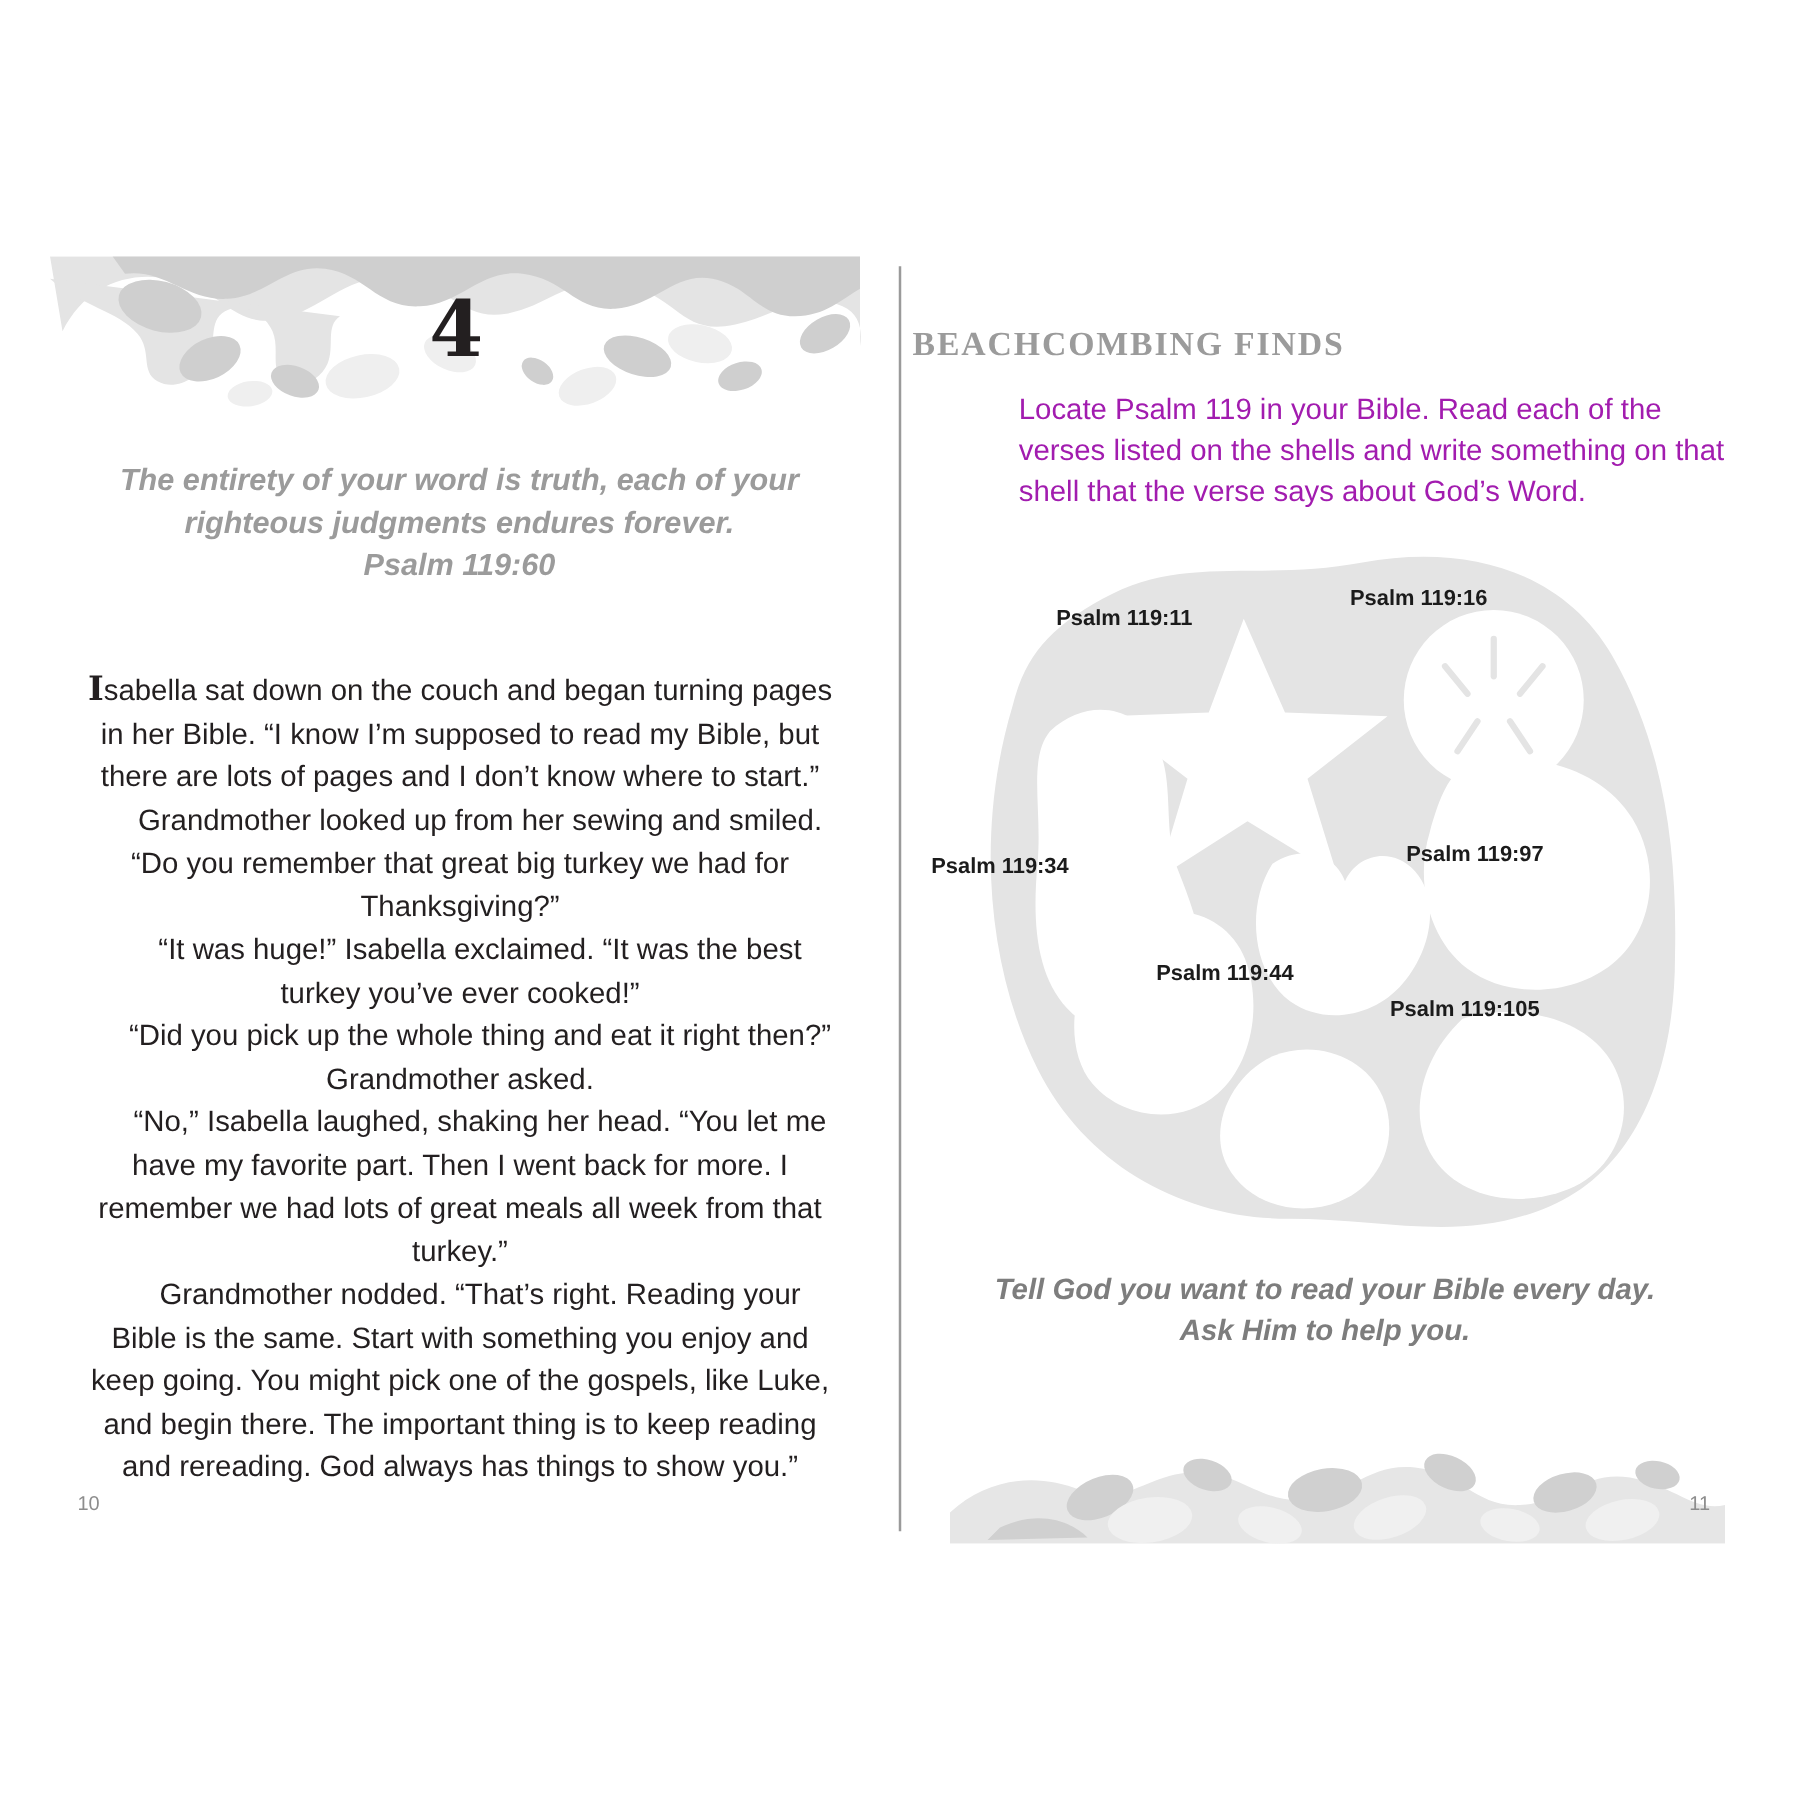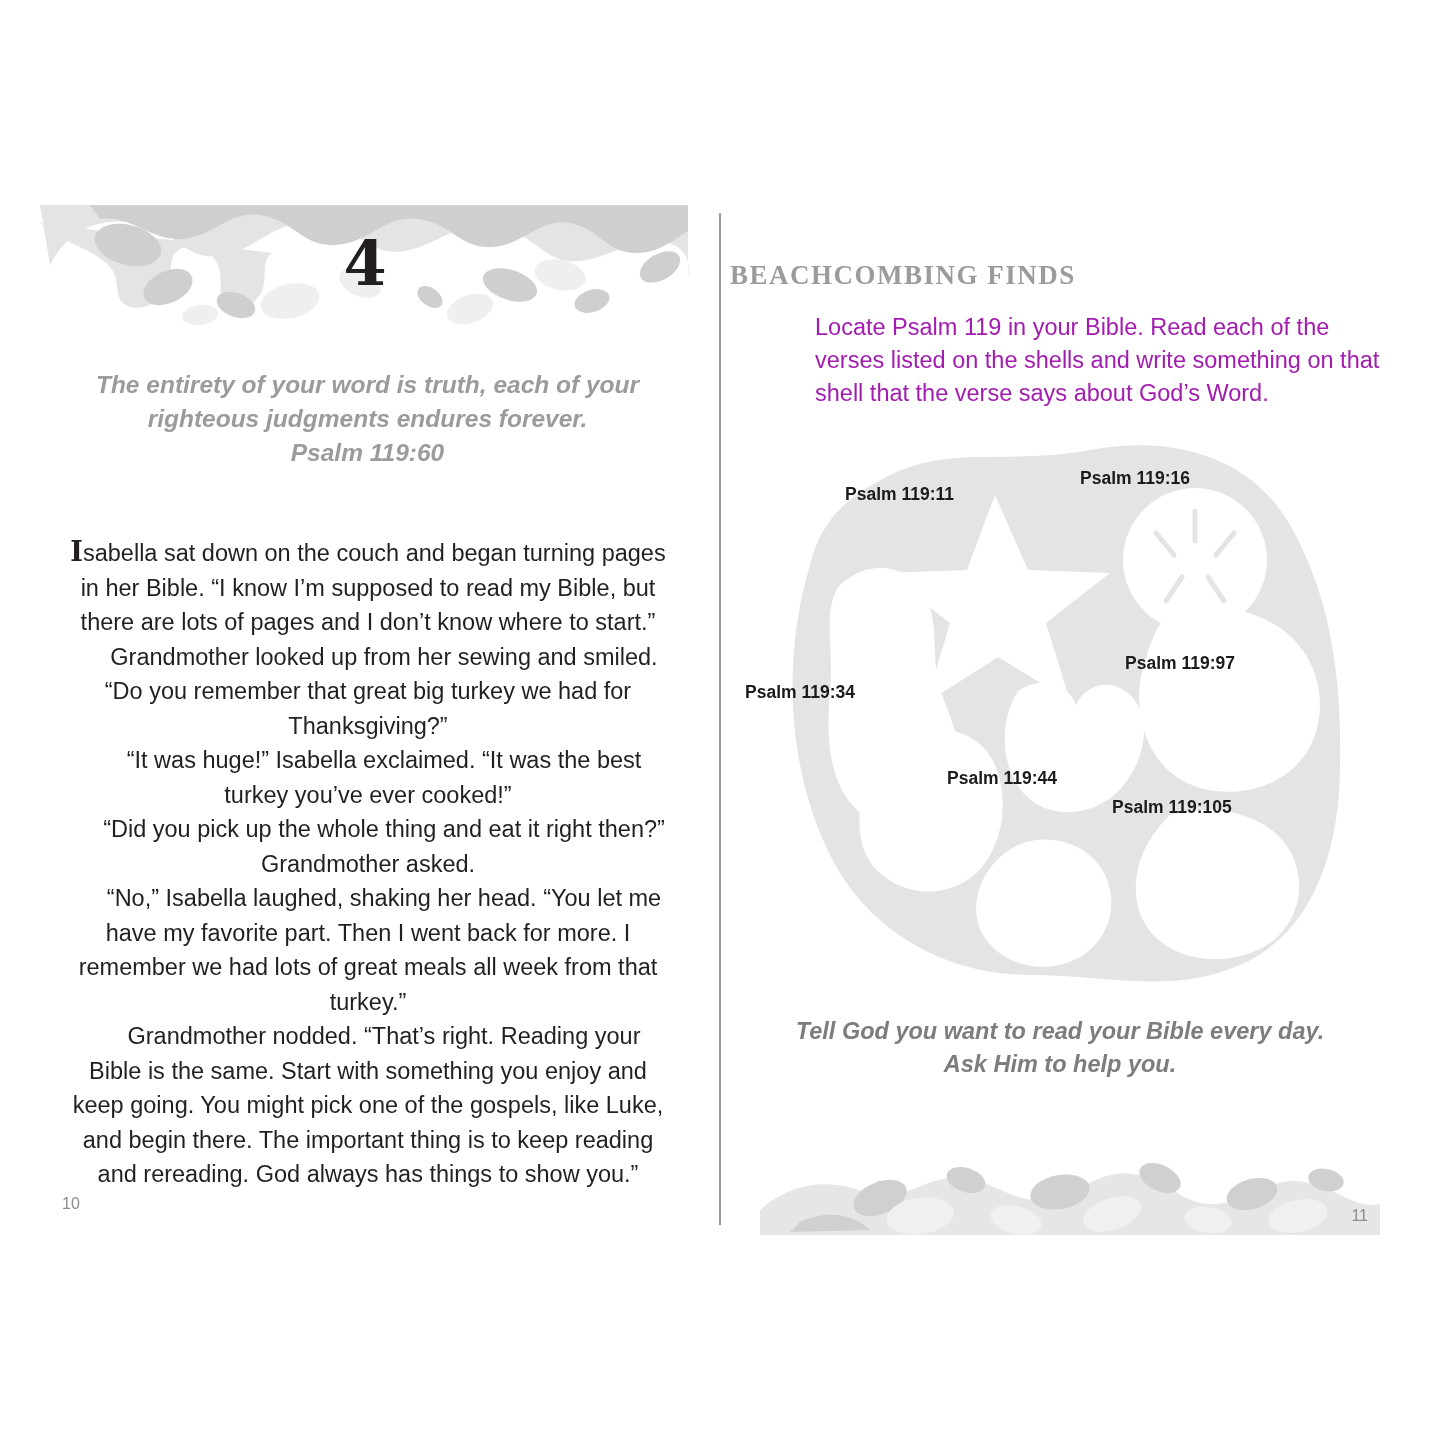--- a/index.html
+++ b/index.html
@@ -105,21 +105,21 @@
     font-weight: bold;
     font-size: 27px;
   }
 
   .folio {
     position: absolute;
     font-size: 16px;
     color: #8d8d8d;
   }
   .folio-left { left: 22px; top: 990px; }
-  .folio-right { right: 22px; top: 990px; margin-top: 12px; }
+  .folio-right { right: 22px; top: 990px; }
 
   
   .activity-title {
     position: absolute;
     left: 0;
     top: 55px;
     width: 660px;
     text-align: left;
     font-family: Liberation Serif, serif;
     font-weight: bold;
@@ -257,22 +257,22 @@
 
         <path d="M400,400 C446,386 500,400 520,436 C540,472 526,516 490,534 C452,552 404,546 380,516 C356,486 362,436 400,400 Z" fill="#ffffff"></path>
 
         <path d="M248,430 C282,416 322,430 336,462 C350,494 336,532 302,546 C268,560 228,548 212,518 C196,488 214,446 248,430 Z" fill="#ffffff"></path>
       </svg>
     </div>
 
     <div class="shell-label" style="left:115px; top:240px;margin-top:39px;">Psalm 119:11</div>
     <div class="shell-label" style="left:350px; top:263px;">Psalm 119:16</div>
     <div class="shell-label" style="left:15px; top:477px;">Psalm 119:34</div>
-    <div class="shell-label" style="left:395px; top:448px;">Psalm 119:97</div>
-    <div class="shell-label" style="left:195px; top:563px;margin-left:22px;">Psalm 119:44</div>
+    <div class="shell-label" style="left:395px; top:468px;">Psalm 119:97</div>
+    <div class="shell-label" style="left:195px; top:563px;">Psalm 119:44</div>
     <div class="shell-label" style="left:370px; top:592px;margin-left:12px;">Psalm 119:105</div>
 
     <div class="closing">
       <span>Tell God you want to read your Bible every day.</span><br>
       <span>Ask Him to help you.</span>
     </div>
 
     <div class="splash-bottom">
       <svg width="620" height="115" viewBox="0 0 620 115" xmlns="http://www.w3.org/2000/svg">
         <g fill="#e6e6e6">

